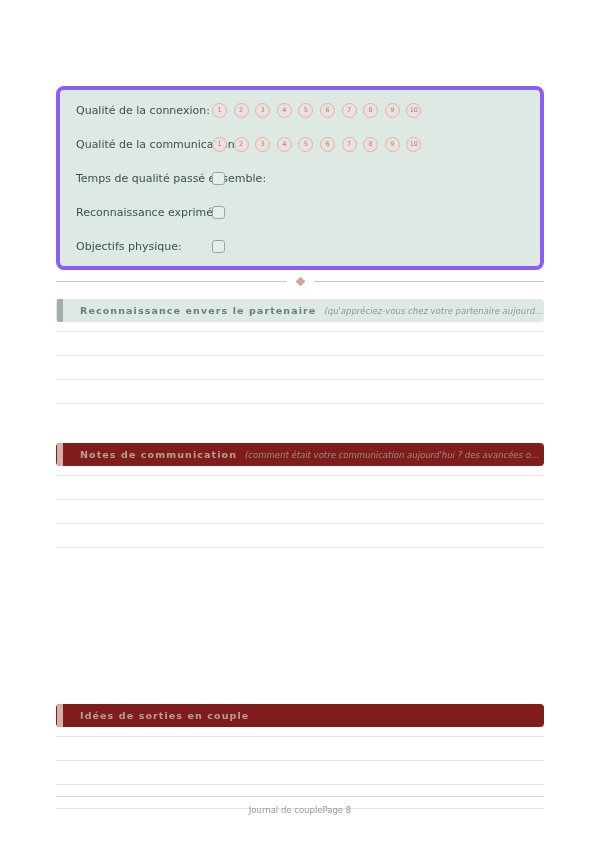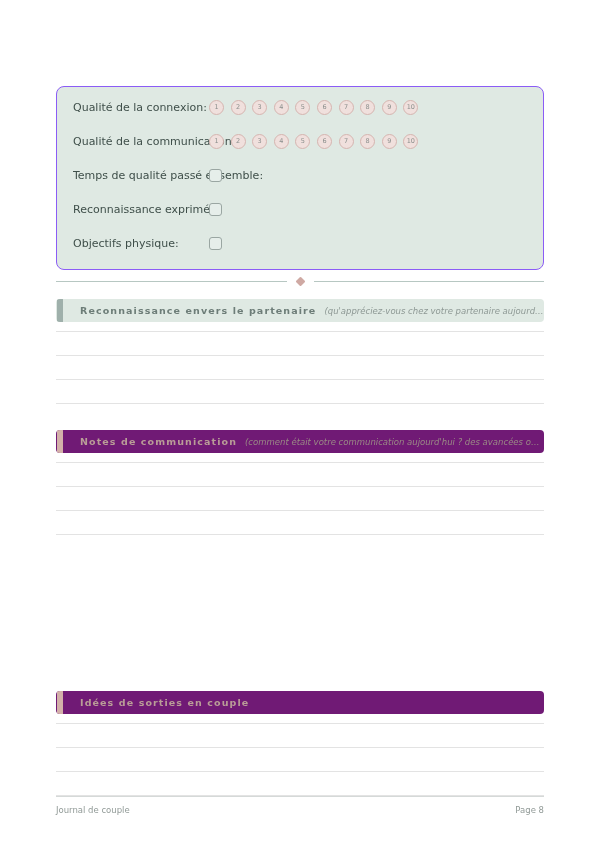--- a/index.html
+++ b/index.html
@@ -53,21 +53,21 @@
 
   
   .metrics-panel {
     position: absolute;
     left: 56px;
     top: 86px;
     width: 488px;
     height: 184px;
     box-sizing: border-box;
     background: #dfe9e3;
-    border: 1px solid #8b5cf6;
+    border: 4px solid #8b5cf6;
     border-radius: 8px;
     overflow: hidden;
   }
   .metric-row {
     position: absolute;
     left: 16px;
     right: 10px;
     height: 22px;
     display: flex;
     align-items: center;
@@ -157,21 +157,21 @@
     height: 23px;
     border-radius: 4px;
     display: flex;
     align-items: center;
     padding-left: 24px;
     box-sizing: border-box;
     overflow: hidden;
     white-space: nowrap;
   }
   .sec-header.green { background: #dfe9e3; }
-  .sec-header.rose  { background: #701a75; }
+  .sec-header.rose  { background: #7f1d1d; margin-top: 13px; }
 
   .accent-bar {
     position: absolute;
     left: 1px;
     top: -2px;
     width: 6px;
     height: 27px;
     border-radius: 3px;
   }
   .accent-bar.green { background: #9fb0ab; }
@@ -213,21 +213,21 @@
     width: 488px;
     height: 1px;
     background: #d5d9d8;
   }
   .footer {
     position: absolute;
     left: 56px;
     top: 805px;
     width: 488px;
     display: flex;
-    justify-content: space-between;
+    justify-content: center;
     font-size: 8.5px;
     color: #919a97;
   }
 </style>
 </head>
 <body>
 
 <div class="page">
 
   <div class="date-row">

